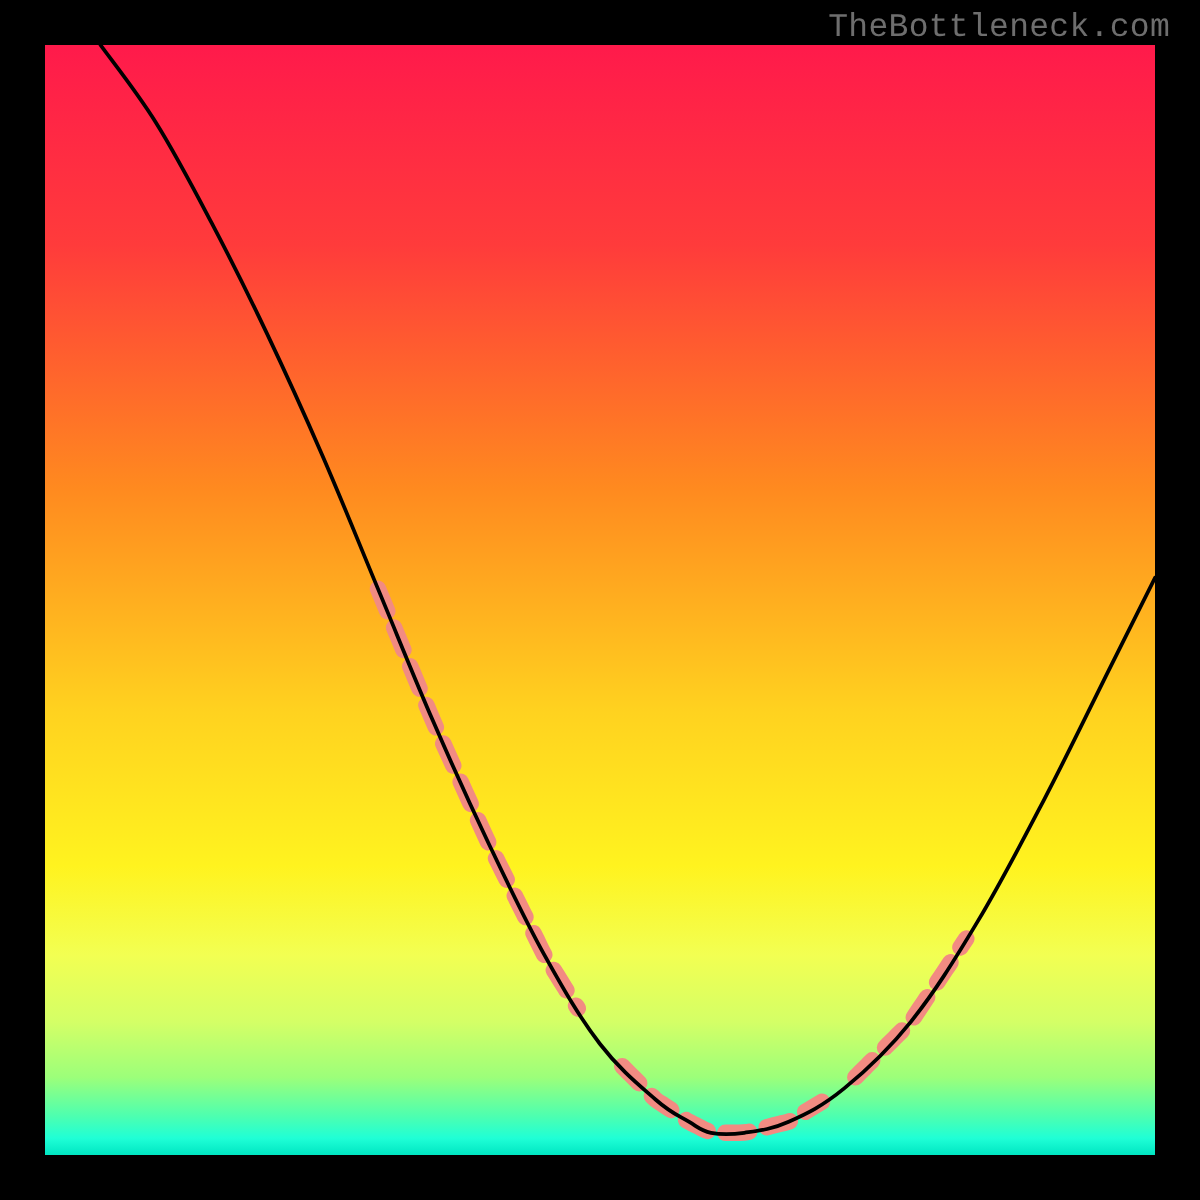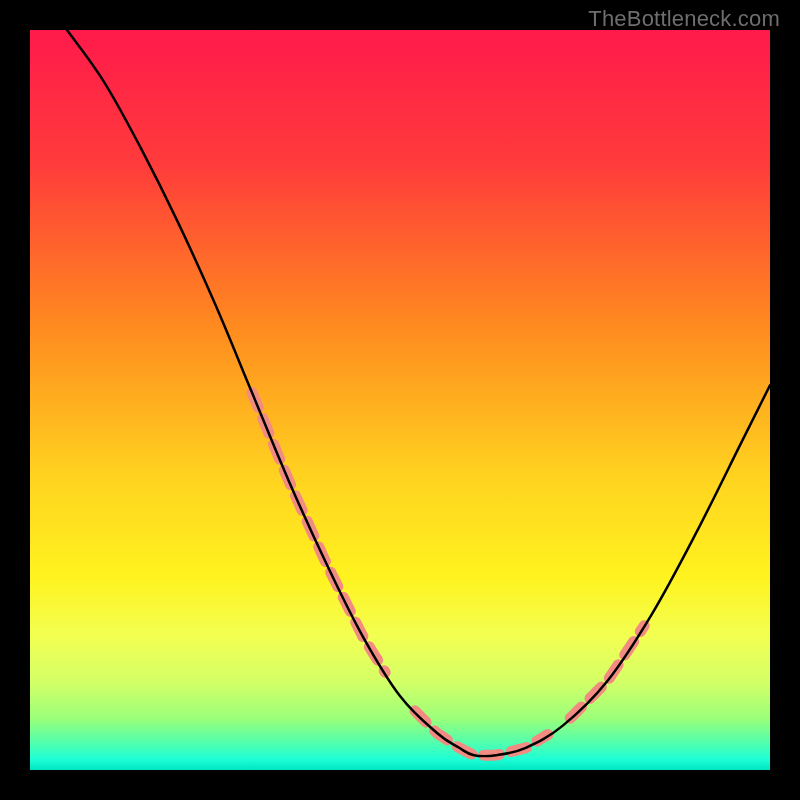--- a/index.html
+++ b/index.html
@@ -15,21 +15,21 @@
     left: 30px;
     top: 30px;
     width: 740px;
     height: 740px;
     background: #000;
   }
   .watermark {
     position: absolute;
     top: 6px;
     right: 20px;
-    font-family: Liberation Sans, sans-serif;
+    font-family: Liberation Mono, monospace;
     font-size: 22px;
     color: #6e6e6e;
     letter-spacing: 0.2px;
     user-select: none;
   }
   svg {
     display: block;
   }
 </style>
 </head>

